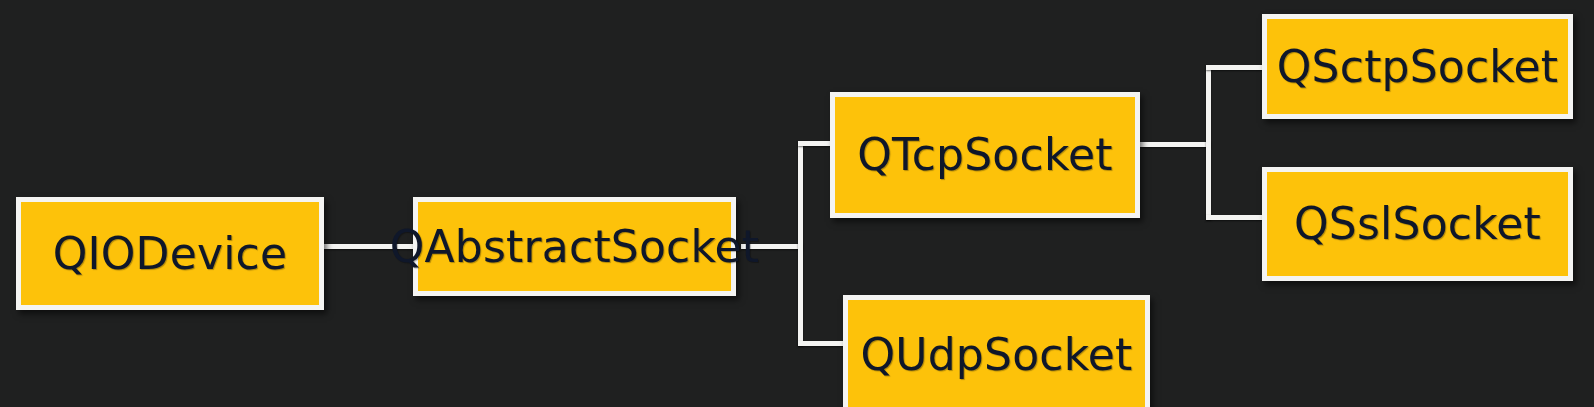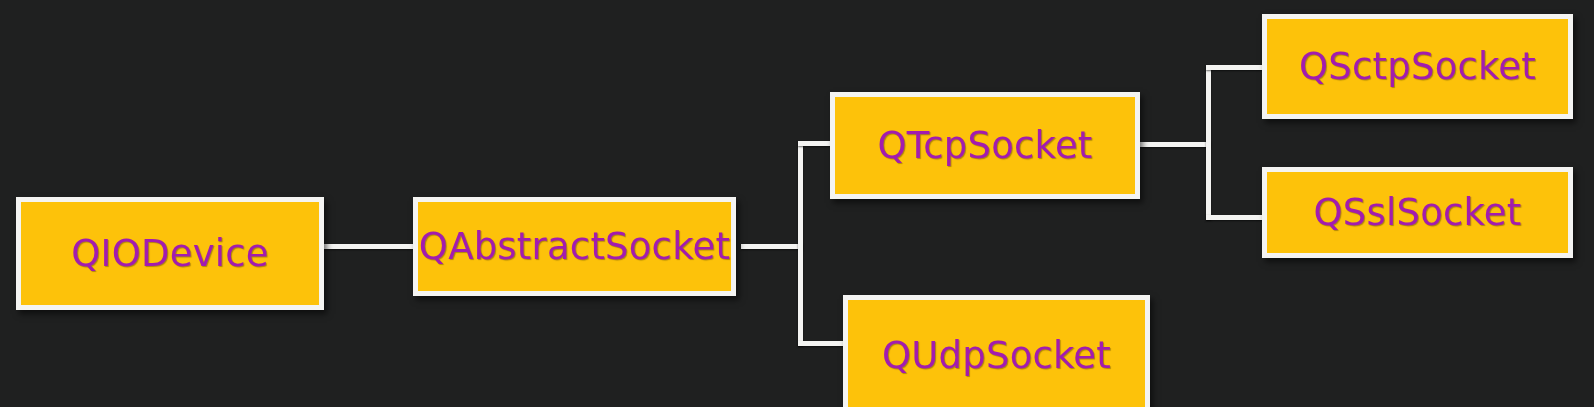--- a/index.html
+++ b/index.html
@@ -30,36 +30,36 @@
     position: absolute;
     box-sizing: border-box;
     background: #fdc20a;
     border: 5px solid #f4f4f2;
     display: flex;
     align-items: center;
     justify-content: center;
     box-shadow: 3px 4px 6px rgba(0,0,0,0.55);
   }
   .node-label {
-    color: #a21caf;
-    font-size: 37px;
+    color: #0f172a;
+    font-size: 44px;
     font-weight: 400;
     letter-spacing: 0.2px;
     line-height: 1;
     white-space: nowrap;
     text-shadow: 1px 1px 1px rgba(0,0,0,0.30);
   }
 
   
   #node-qiodevice       { left: 16px;   top: 197px; width: 308px; height: 113px; }
   #node-qabstractsocket { left: 413px;  top: 197px; width: 323px; height: 99px; }
-  #node-qtcpsocket      { left: 830px;  top: 92px;  width: 310px; height: 107px; }
+  #node-qtcpsocket      { left: 830px;  top: 92px;  width: 310px; height: 126px; }
   #node-qudpsocket      { left: 843px;  top: 295px; width: 307px; height: 120px; }
   #node-qsctpsocket     { left: 1262px; top: 14px;  width: 311px; height: 105px; }
-  #node-qsslsocket      { left: 1262px; top: 167px; width: 311px; height: 91px; }
+  #node-qsslsocket      { left: 1262px; top: 167px; width: 311px; height: 114px; }
 </style>
 </head>
 <body>
 
 <div id="diagram-canvas">
 
   <div class="conn conn-h" style="left:324px; top:244px; width:89px;"></div>
 
   <div class="conn conn-h" style="left:741px; top:244px; width:62px;"></div>
 

